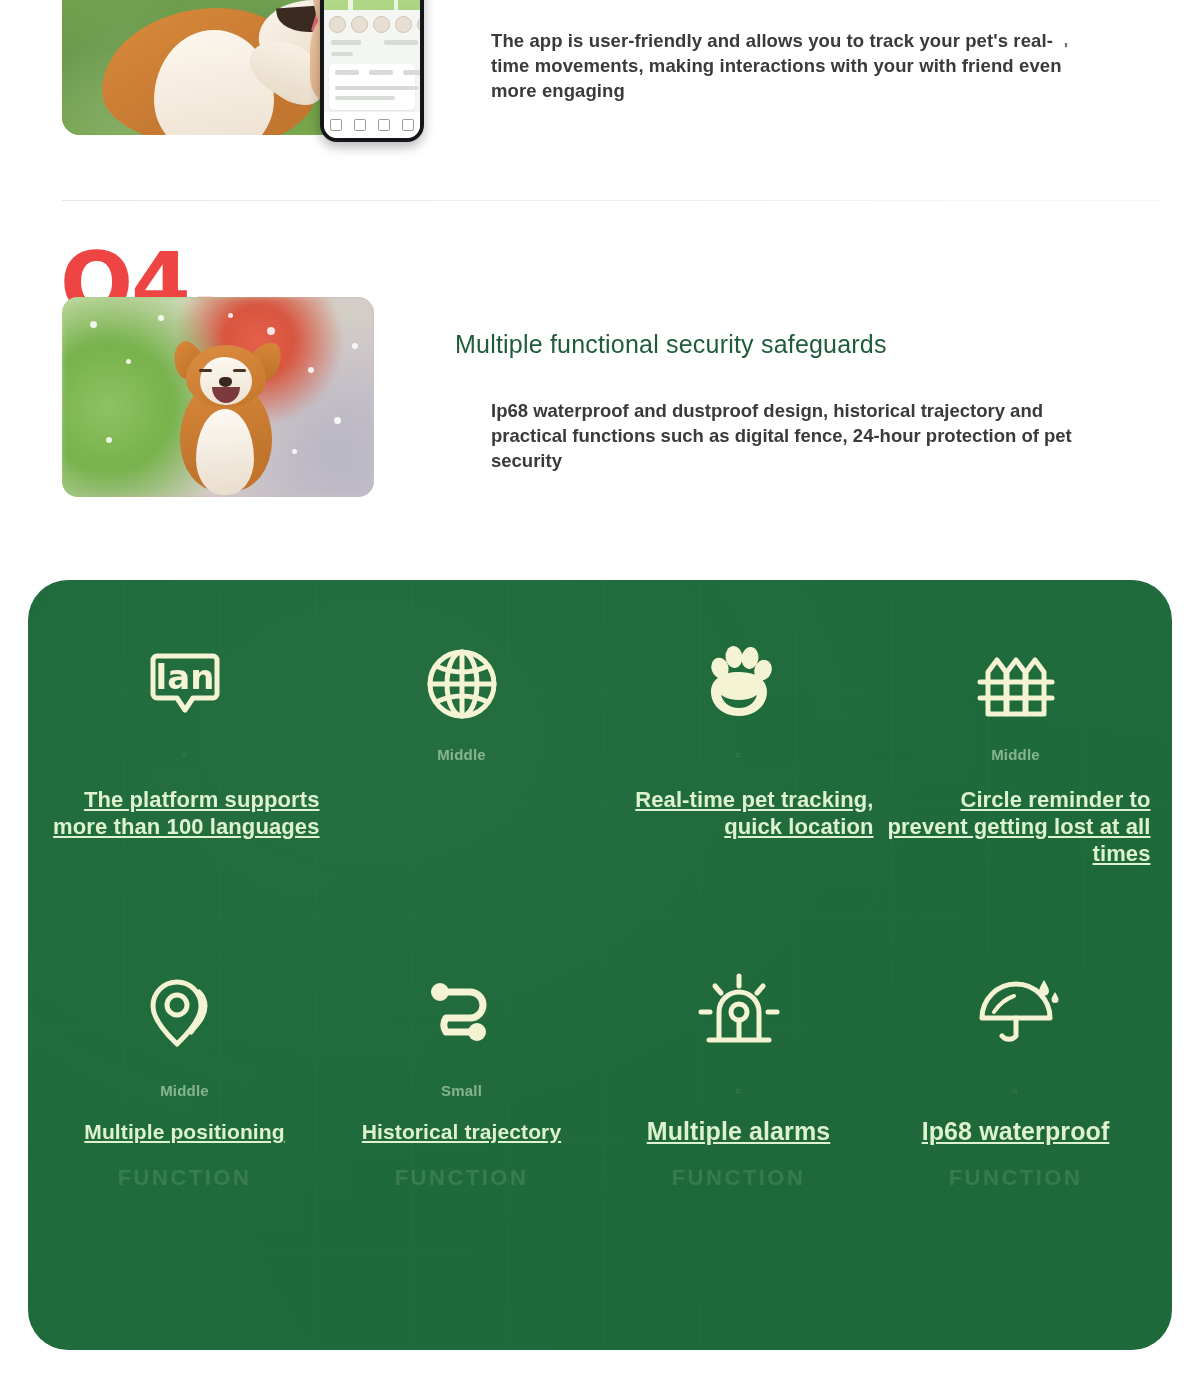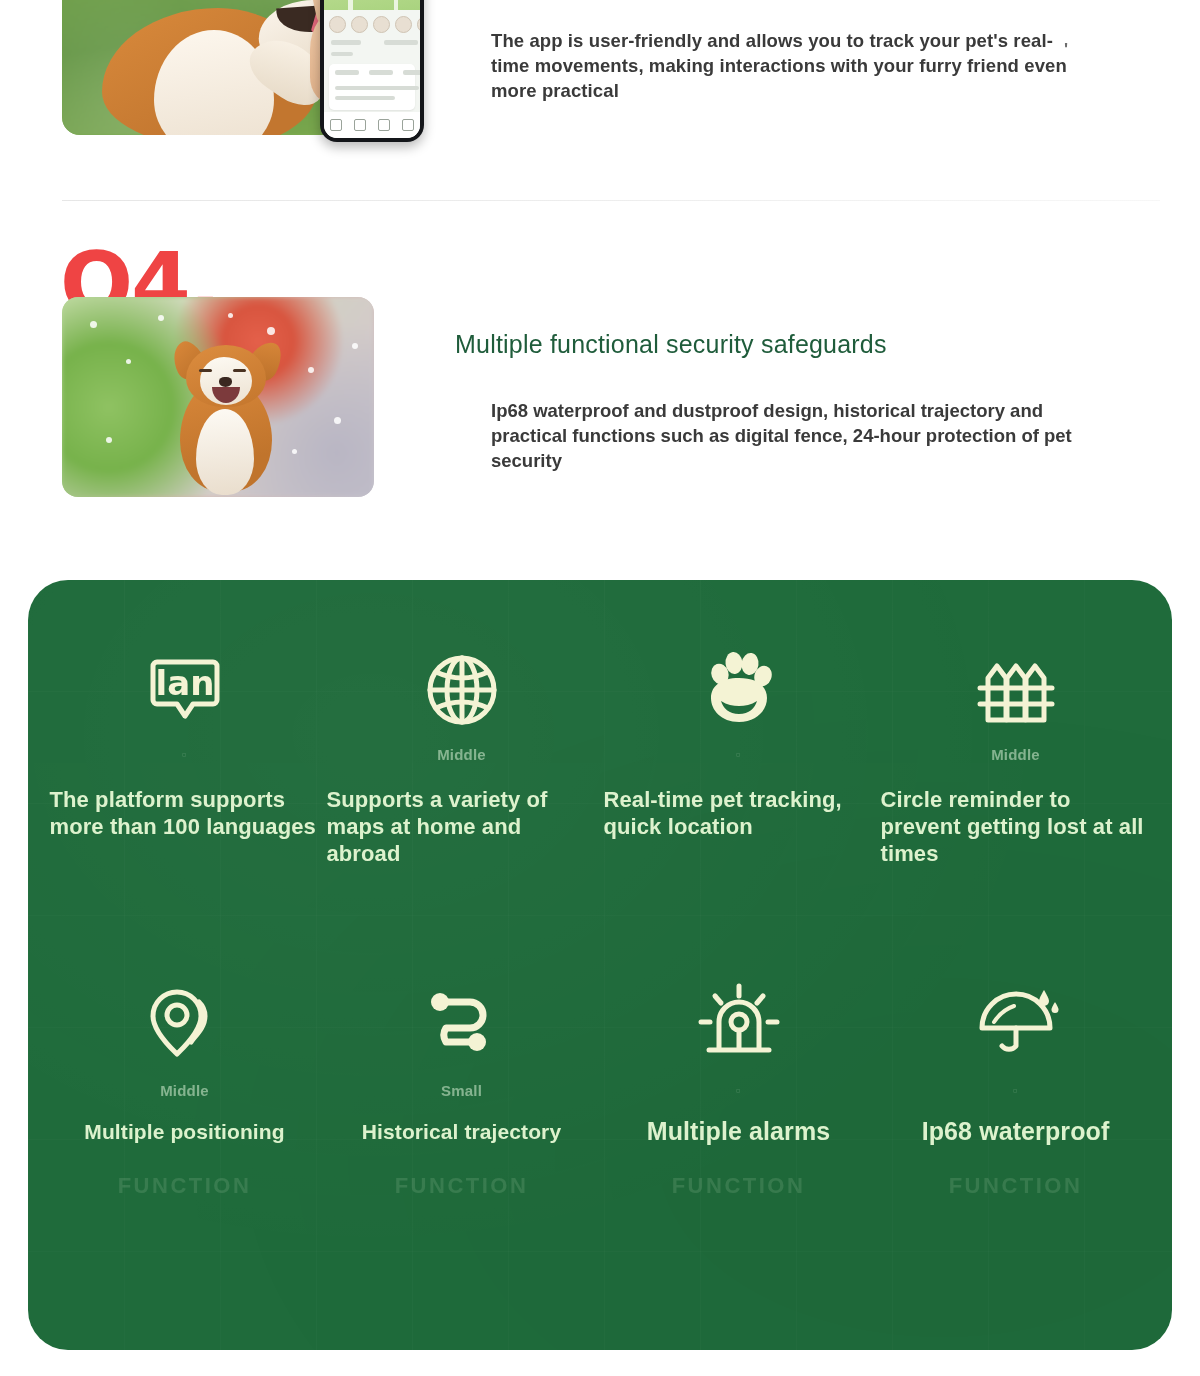--- a/index.html
+++ b/index.html
@@ -137,35 +137,35 @@
       linear-gradient(90deg,rgba(255,255,255,.035) 1px,transparent 1px),
       linear-gradient(0deg,rgba(255,255,255,.03) 1px,transparent 1px),
       radial-gradient(ellipse at 30% 20%,rgba(255,255,255,.05),transparent 60%),
       radial-gradient(ellipse at 80% 75%,rgba(0,0,0,.06),transparent 60%);
     background-size:96px 100%,100% 112px,100% 100%,100% 100%;}
 
   .grid{position:absolute;inset:0;display:grid;
     grid-template-columns:repeat(4,1fr);grid-template-rows:1fr 1fr;
     padding:62px 18px 52px;box-sizing:border-box;}
   .cell{display:flex;flex-direction:column;align-items:center;}
-  .icon-wrap{height:96px;display:flex;align-items:center;justify-content:center;}
+  .icon-wrap{height:96px;display:flex;justify-content:center;}
   .size-tag{
     height:34px;line-height:34px;font-size:15px;font-weight:700;
     color:rgba(196,224,196,.62);letter-spacing:.2px;text-align:right;
   }
   .size-tag.ghost{color:rgba(210,230,210,.20);font-size:13px;}
   .feat-title{
-    margin-top:14px;text-align:left;font-size:22px;line-height:27px;
-    font-weight:700;color:#ddf2cd;letter-spacing:.1px;max-width:270px;
+    margin-top:14px;text-align:right;font-size:22px;line-height:27px;
+    font-weight:700;color:#ddf2cd;letter-spacing:.1px;max-width:270px;text-decoration:underline;
   }
   .row2 .icon-wrap{height:104px;}
   .row2 .feat-title{margin-top:10px;font-size:21px;}
   .row2 .feat-title.big{font-size:25px;}
   .fn-watermark{
-    margin-top:28px;font-size:22px;letter-spacing:2.5px;font-weight:600;
+    margin-top:20px;font-size:22px;letter-spacing:2.5px;font-weight:600;
     color:rgba(210,234,206,.14);
   }
 
   svg{display:block;}
   .ic{stroke:#f4f3d4;fill:none;stroke-width:5;stroke-linecap:round;stroke-linejoin:round;}
   .ic-f{fill:#f4f3d4;}
   .lan-text{font-family:"DejaVu Sans", sans-serif;font-size:34px;font-weight:700;fill:#f4f3d4;}
 </style>
 </head>
 <body>
@@ -217,21 +217,21 @@
       <div class="ph-nav">
         <i></i>
         <i></i>
         <i></i>
         <i></i>
       </div>
     </div>
   </div>
 
   <div class="copy-top">
-    <p>The app is user-friendly and allows you to track your pet's real-time movements, making interactions with your furry friend even more practical</p>
+    <p>The app is user-friendly and allows you to track your pet's real-time movements, making interactions with your with friend even more engaging</p>
   </div>
   <span class="tiny-quote">'</span>
 </div>
 
 <div class="divider"></div>
 
 <div class="sec-04">
   <div class="num-04">O4.</div>
 
   <div class="photo-04">
@@ -285,21 +285,20 @@
         <svg width="84" height="84" viewBox="0 0 84 84">
           <circle class="ic" cx="42" cy="42" r="32"></circle>
           <line class="ic" x1="10" y1="42" x2="74" y2="42"></line>
           <line class="ic" x1="42" y1="10" x2="42" y2="74"></line>
           <ellipse class="ic" cx="42" cy="42" rx="15" ry="32"></ellipse>
           <path class="ic" d="M16 24 Q42 36 68 24"></path>
           <path class="ic" d="M16 60 Q42 48 68 60"></path>
         </svg>
       </div>
       <div class="size-tag">Middle</div>
-      <div class="feat-title">Supports a variety of maps at home and abroad</div>
     </div>
 
     <div class="cell">
       <div class="icon-wrap">
         <svg width="84" height="84" viewBox="0 0 84 84">
           <path class="ic-f" d="M42 74 C24 74 14 62 14 50 C14 38 24 30 42 30 C60 30 70 38 70 50 C70 62 60 74 42 74 Z
                                  M42 66 C52 66 58 60 60 53 C54 57 48 58 42 58 C36 58 30 57 24 53 C26 60 32 66 42 66 Z"></path>
           <ellipse class="ic-f" cx="23" cy="26" rx="8.5" ry="10.5" transform="rotate(-18 23 26)"></ellipse>
           <ellipse class="ic-f" cx="37" cy="15" rx="8.5" ry="11" transform="rotate(-6 37 15)"></ellipse>
           <ellipse class="ic-f" cx="53" cy="16" rx="8.5" ry="11" transform="rotate(8 53 16)"></ellipse>

